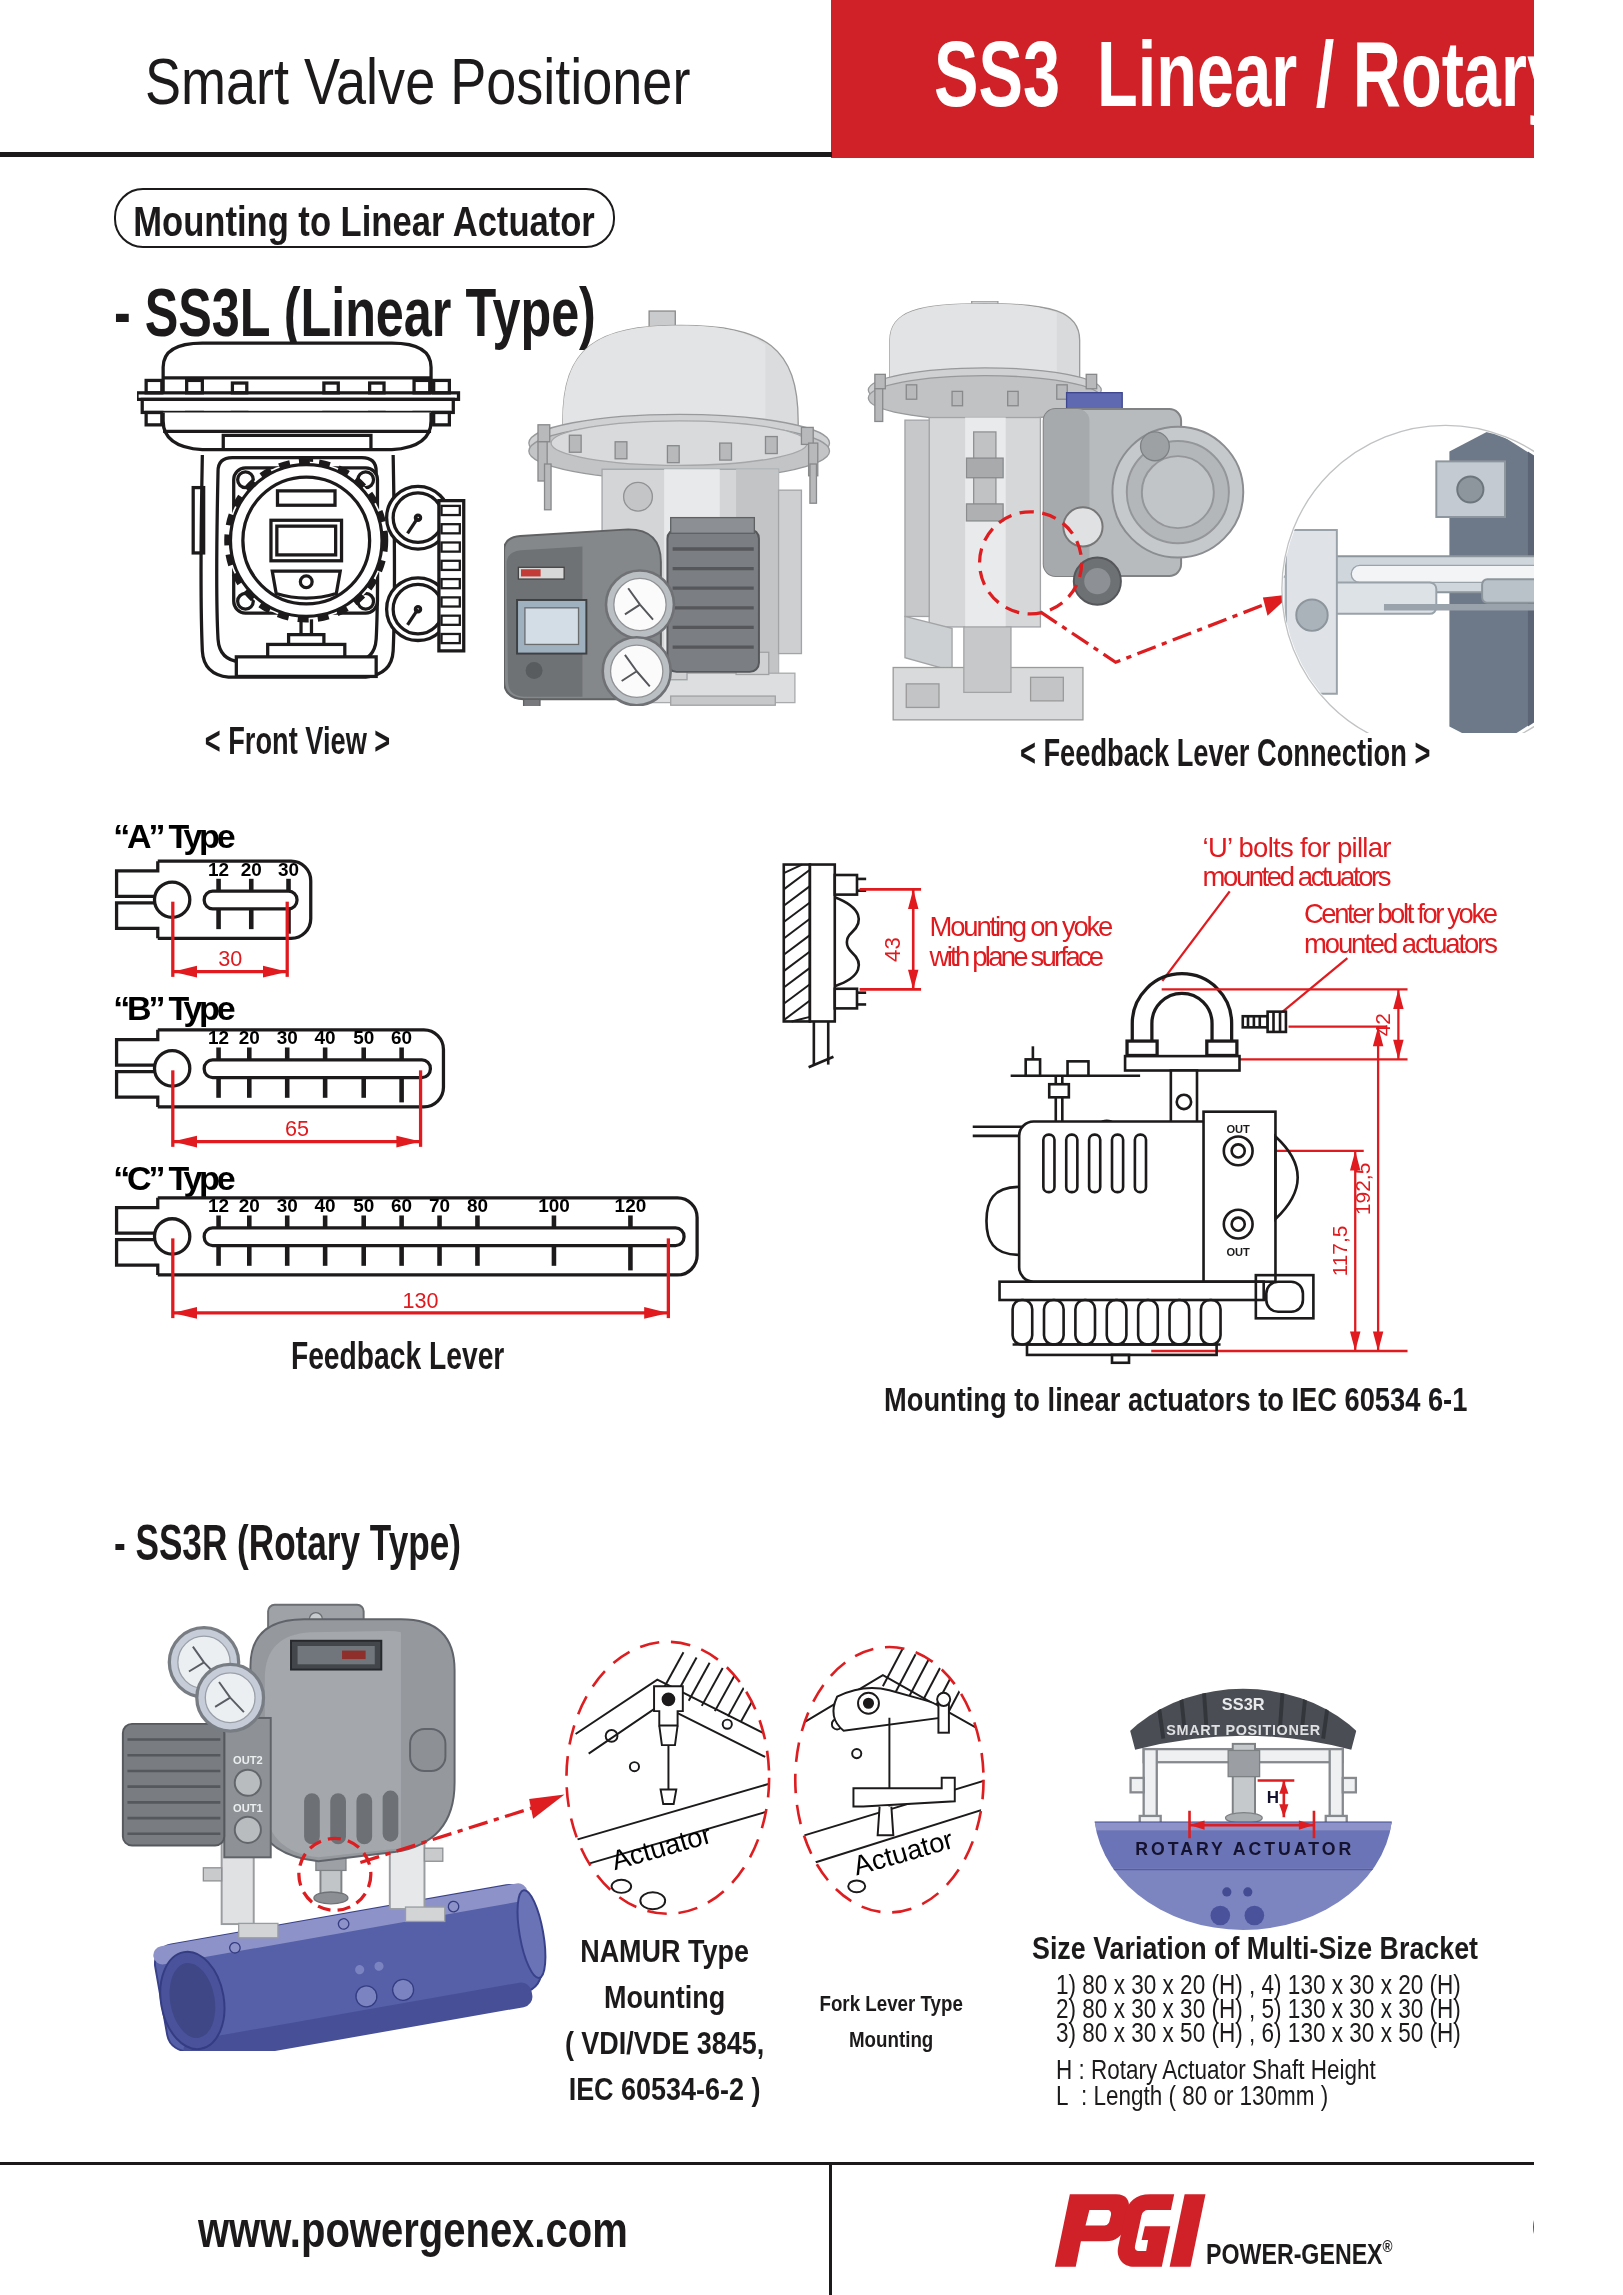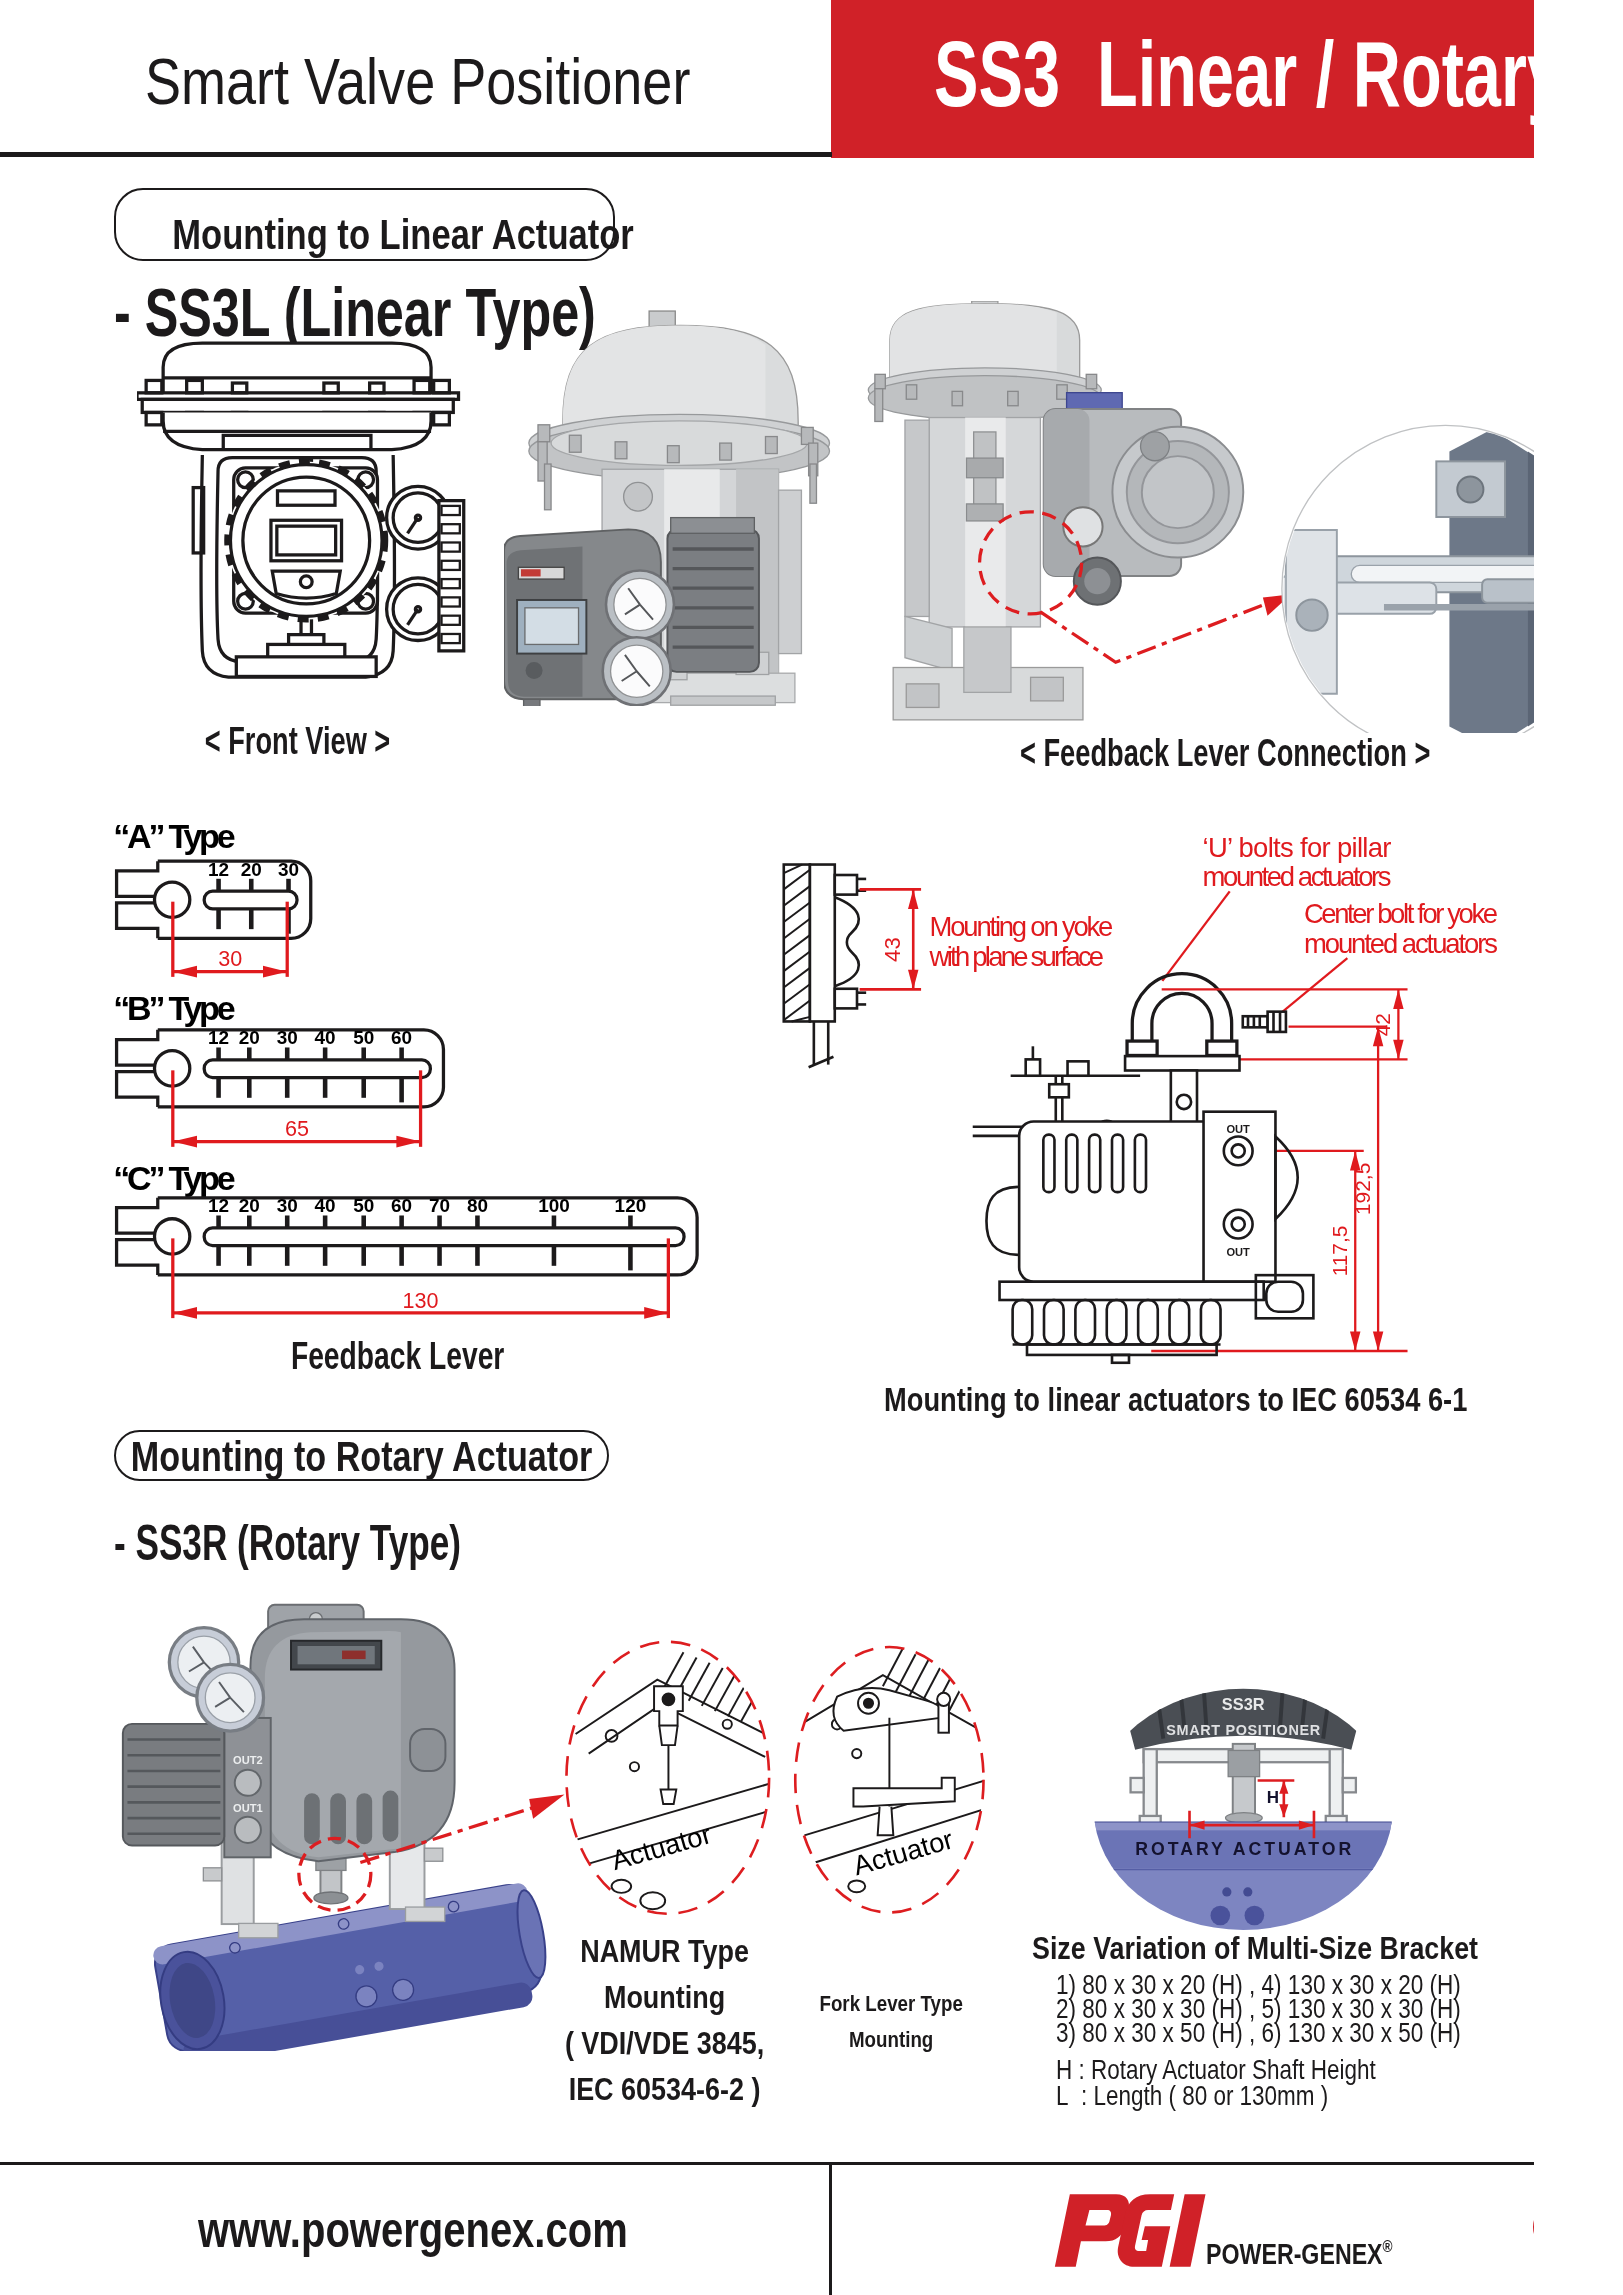--- a/index.html
+++ b/index.html
@@ -13,25 +13,22 @@
 </style>
 </head>
 <body>
 <div class="page">
 
 <div class="abs" style="left:831px;top:0;width:792px;height:158px;background:#d02128;"></div>
 <div class="abs" style="left:0;top:152px;width:832px;height:5.2px;background:#1c1a1b;"></div>
 <div class="abs nw" style="left:145px;top:44px;font-size:65px;transform:scaleX(0.831);transform-origin:left top;">Smart Valve Positioner</div>
 <div class="abs b nw" style="left:934px;top:21px;font-size:93px;color:#fff;transform:scaleX(0.717);transform-origin:left top;">SS3&nbsp; Linear / Rotary</div>
 
-<div class="abs b" style="left:114px;top:188px;width:497px;height:49px;border:2.6px solid #1c1a1b;border-radius:29px;font-size:43px;display:flex;align-items:center;justify-content:flex-start;padding-top:20px;">
+<div class="abs b" style="left:114px;top:188px;width:497px;height:49px;border:2.6px solid #1c1a1b;border-radius:29px;font-size:43px;display:flex;align-items:center;justify-content:center;padding-top:7px;">
       <span style="display:inline-block;white-space:nowrap;transform:scaleX(0.804);">Mounting to Linear Actuator</span>
-    </div>
-<div class="abs b" style="left:114px;top:1430px;width:491px;height:44px;border:2.6px solid #1c1a1b;border-radius:26px;font-size:43px;display:flex;align-items:center;justify-content:center;padding-top:2.6px;">
-      <span style="display:inline-block;white-space:nowrap;transform:scaleX(0.794);">Mounting to Rotary Actuator</span>
     </div>
 
 <div class="abs b nw" style="left:114px;top:273px;font-size:68px;transform:scaleX(0.740);transform-origin:left top;">- SS3L (Linear Type)</div>
 <div class="abs b nw" style="left:114px;top:1514px;font-size:50px;transform:scaleX(0.703);transform-origin:left top;">- SS3R (Rotary Type)</div>
 
 <div class="cap" style="left:-29px;top:720px;font-size:38px;"><span style="transform:scaleX(0.716);">&lt; Front View &gt;</span></div>
 <div class="cap" style="left:71px;top:1335px;font-size:38px;"><span style="transform:scaleX(0.743);">Feedback Lever</span></div>
 <div class="cap" style="left:898px;top:732px;font-size:38px;"><span style="transform:scaleX(0.717);">&lt; Feedback Lever Connection &gt;</span></div>
 <div class="cap" style="left:812px;top:1380px;font-size:34px;"><span style="transform:scaleX(0.802);">Mounting to linear actuators to IEC 60534 6-1</span></div>
 

